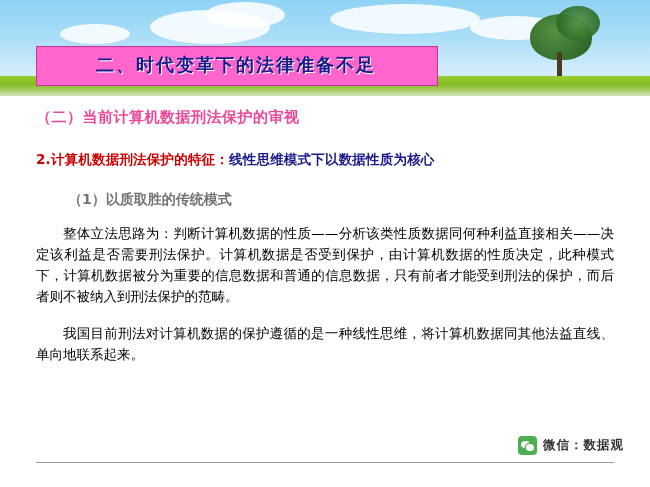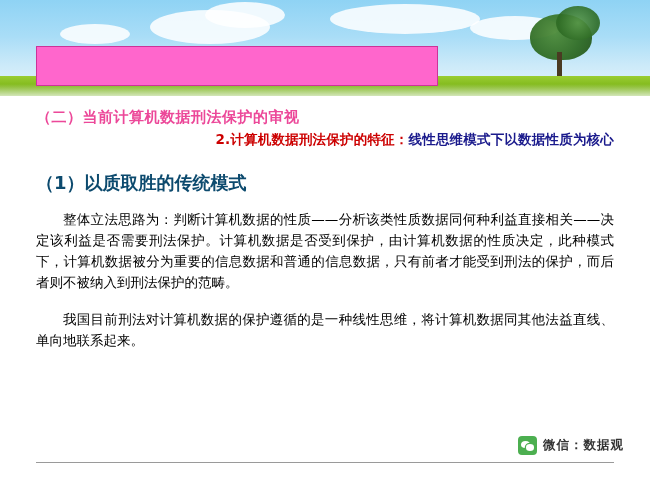--- a/index.html
+++ b/index.html
@@ -104,33 +104,33 @@
     box-sizing: border-box;
   }
   .line-l1 {
     margin-top: 8px;
     color: #ec4899;
     font-weight: bold;
     font-size: 15px;
     letter-spacing: 0.5px;
   }
   .line-l2 {
-    margin-top: 4px;
+    margin-top: 24px;
     font-weight: bold;
     font-size: 13.5px;
     letter-spacing: 0.2px;
-    text-align: right;
   }
   .line-l2 .red { color: #cc0000; }
   .line-l2 .blue { color: #1a1a8c; }
   .line-l3 {
     margin-top: 22px;
-    color: #0c4a6e;
-    font-weight: bold;
-    font-size: 18px;
+    margin-left: 32px;
+    color: #737373;
+    font-weight: bold;
+    font-size: 14px;
   }
   .para {
     margin-top: 16px;
     color: #000000;
     font-size: 13.5px;
     line-height: 1.55;
     text-indent: 2em;
     text-align: justify;
   }
   .para.p2 { margin-top: 14px; }
@@ -190,20 +190,21 @@
     <div class="cloud c4"></div>
     <div class="cloud c5"></div>
     <div class="tree-crown"></div>
     <div class="tree-crown2"></div>
     <div class="tree-trunk"></div>
     <div class="grass"></div>
     <div class="grass-soft"></div>
   </div>
 
   <div class="title-plate"></div>
+  <div class="title-text">二、时代变革下的法律准备不足</div>
 
   <div class="body-area">
 
     <div class="line-l1">（二）当前计算机数据刑法保护的审视</div>
 
     <div class="line-l2">
       <span class="red">2.</span><span class="red">计算机数据刑法保护的特征：</span><span class="blue">线性思维模式下以数据性质为核心</span>
     </div>
 
     <div class="line-l3">（1）以质取胜的传统模式</div>

